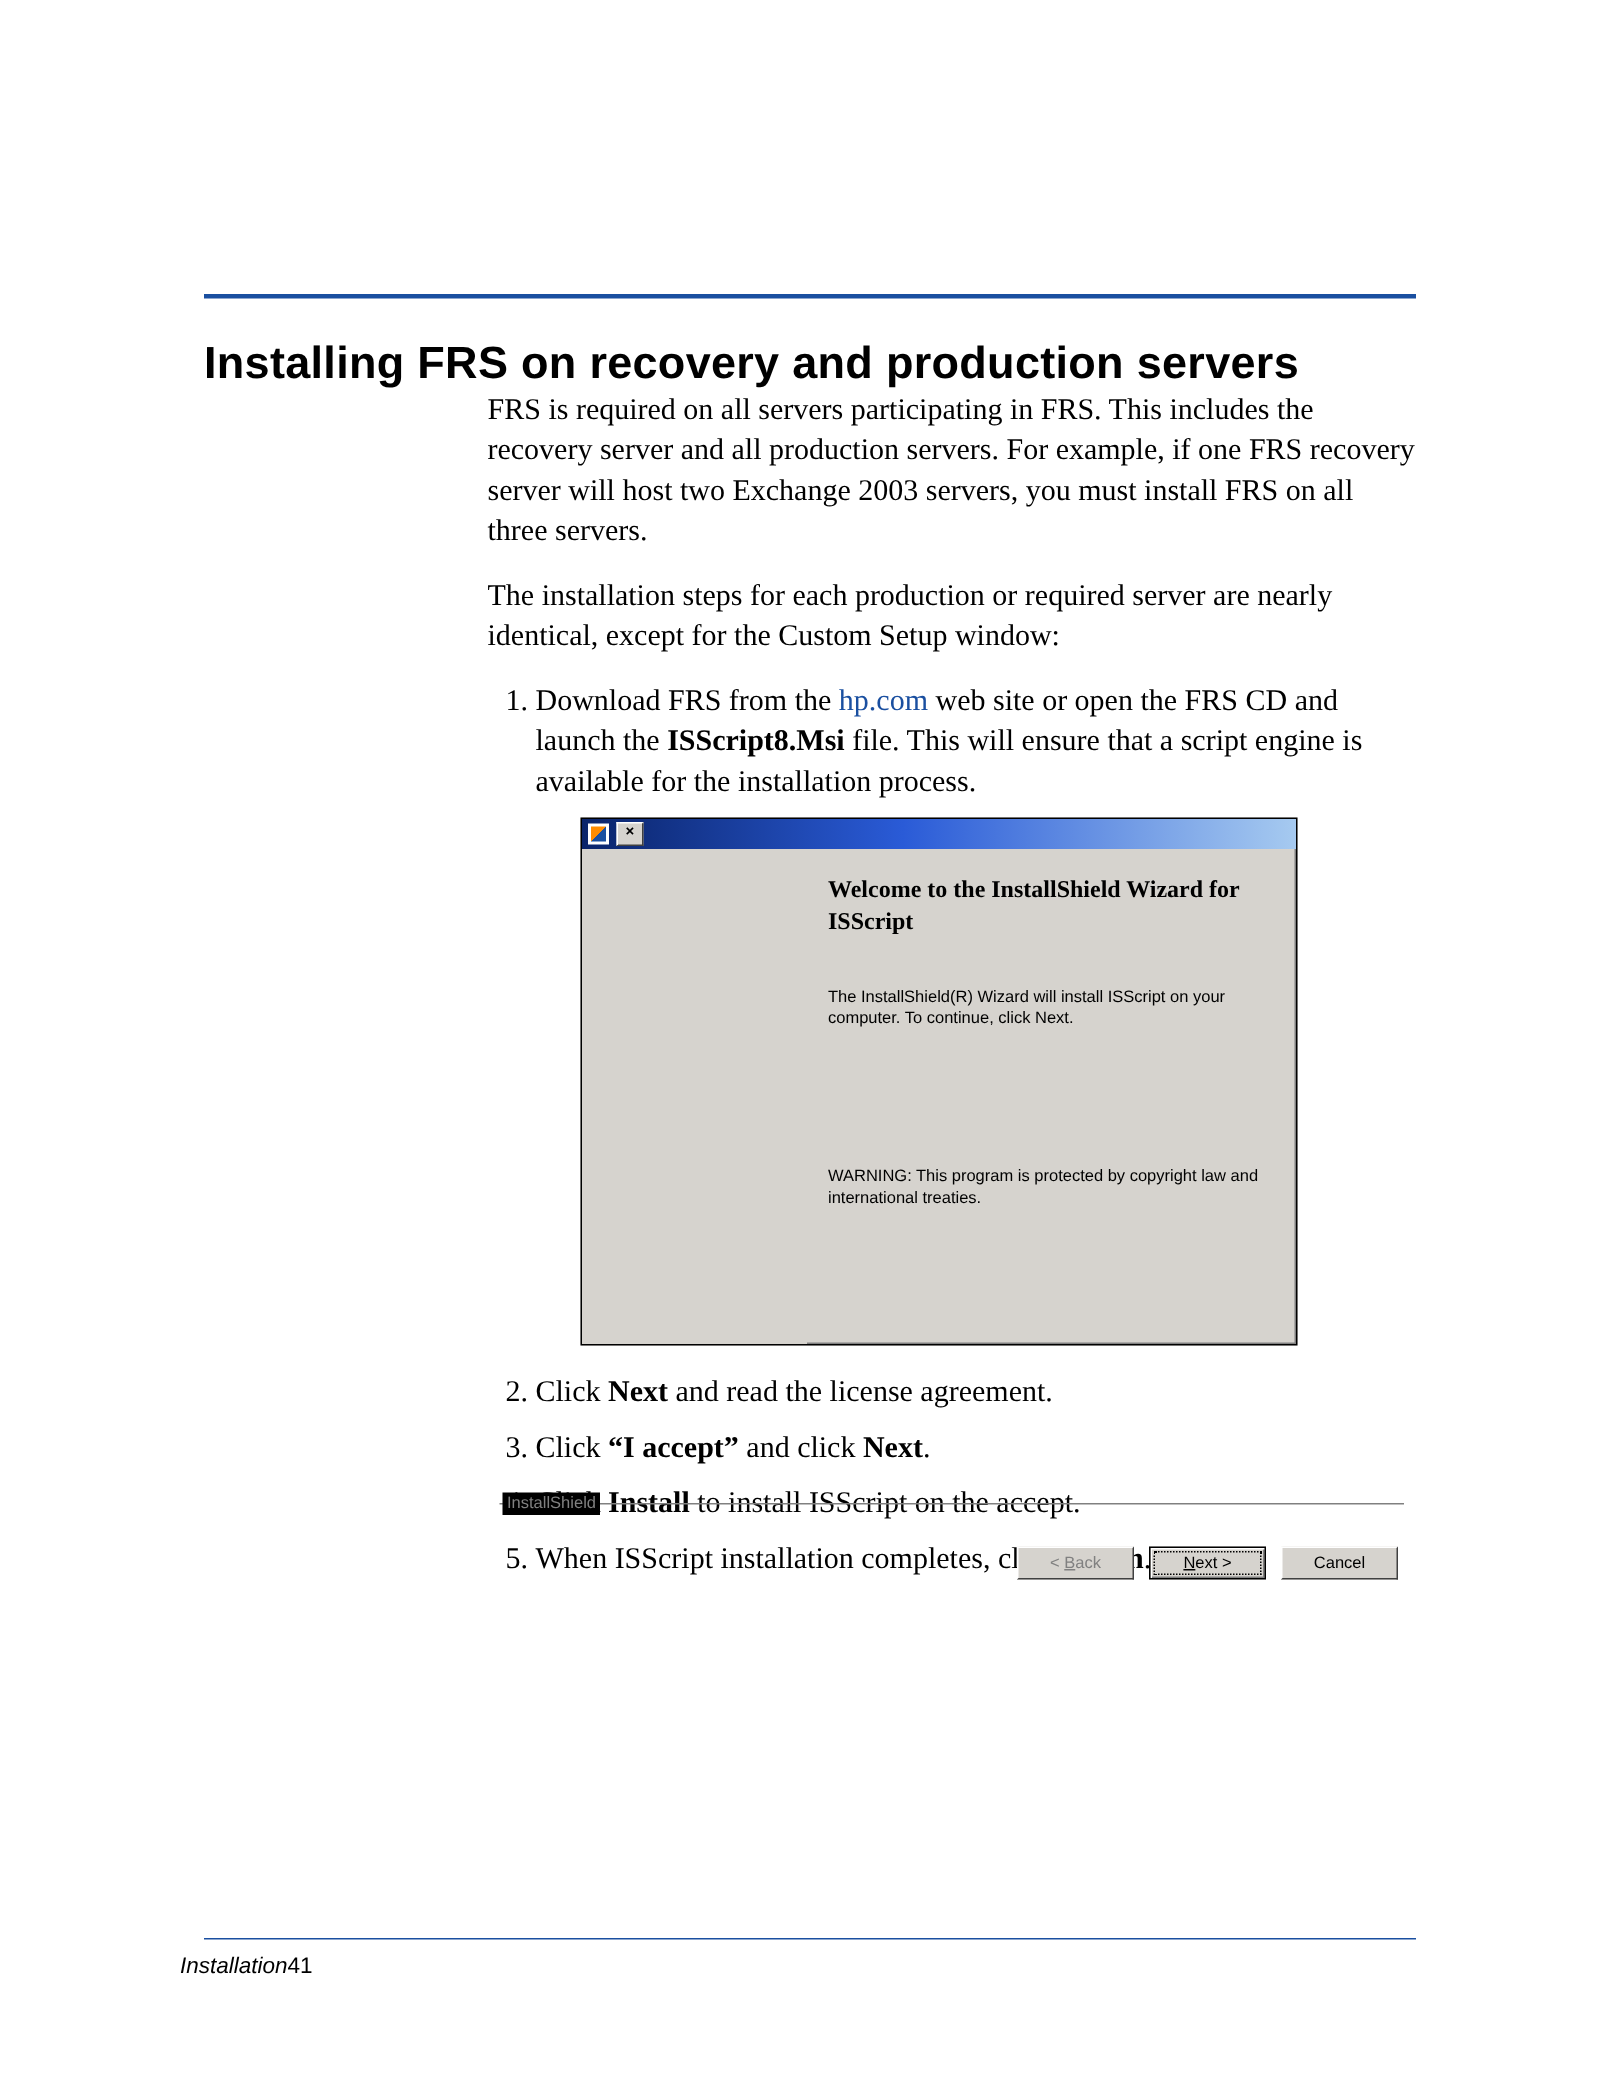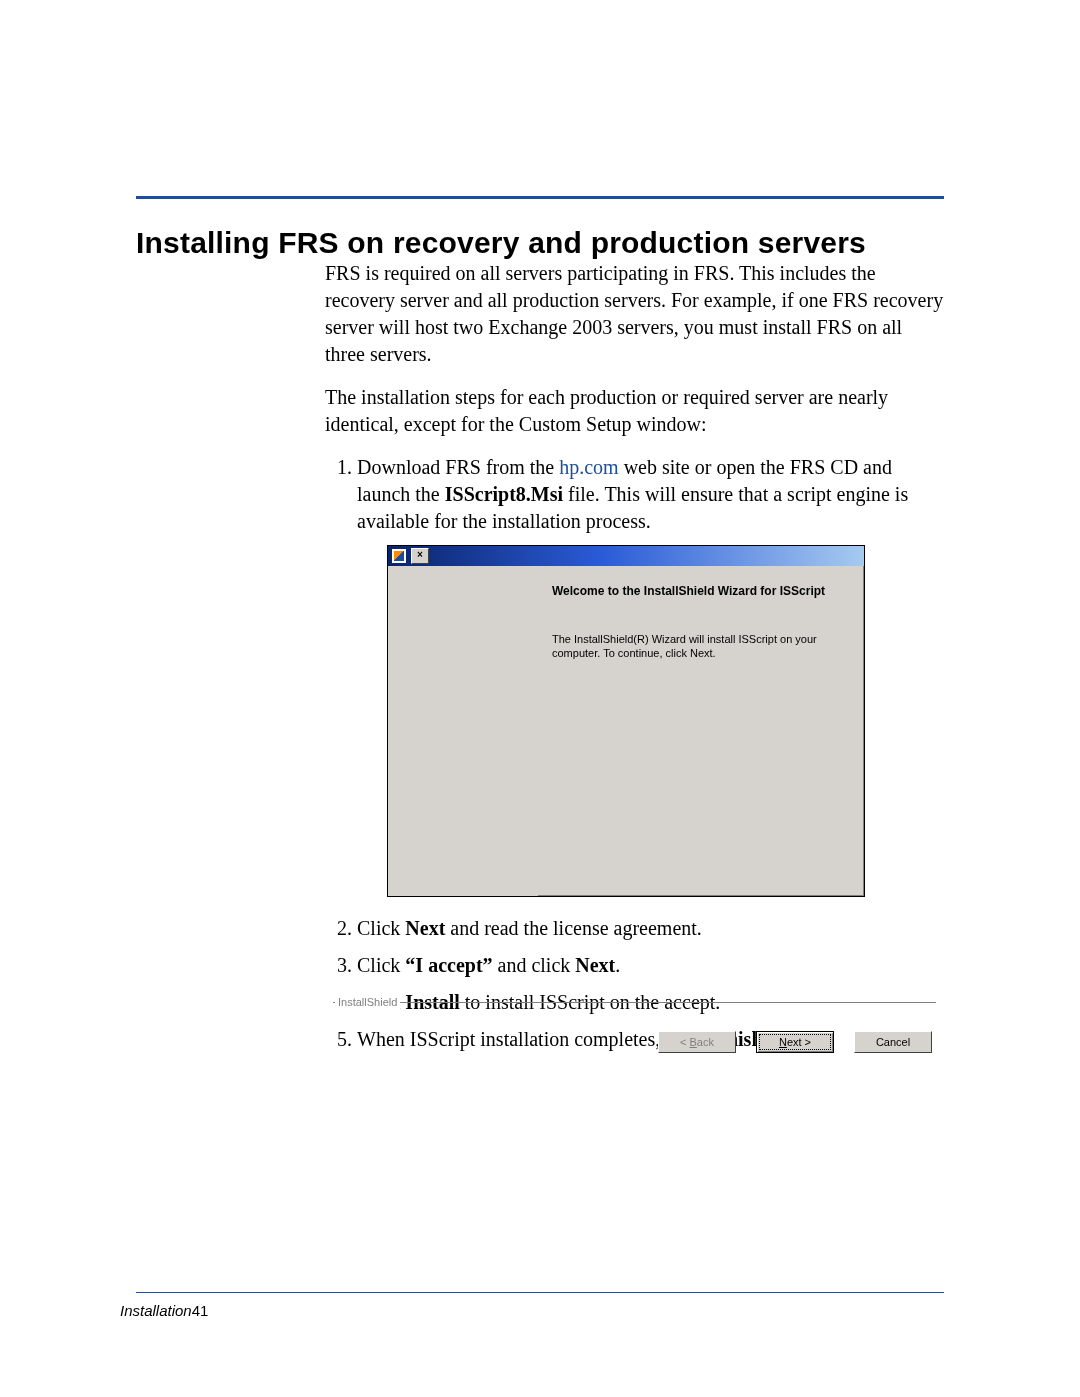--- a/index.html
+++ b/index.html
@@ -107,53 +107,54 @@
     position: relative;
   }
   .dlg-right {
     flex: 1;
     padding: 18px 18px 10px 14px;
     box-sizing: border-box;
     position: relative;
   }
   .dlg-right .welcome {
     font-weight: bold;
-    font-size: 12px;
+    font-size: 16px;
     line-height: 1.3;
     margin-bottom: 32px;
+    font-family: Liberation Serif, serif;
   }
   .dlg-right .para {
     font-size: 11px;
     line-height: 1.35;
     margin-bottom: 90px;
   }
   .dlg-right .warn {
     font-size: 11px;
     line-height: 1.35;
   }
   .groupline {
     position: absolute;
     left: 8px; right: 8px; bottom: 48px;
     height: 12px;
     border-top: 1px solid #808080;
   }
   .groupline .lbl {
     position: absolute;
     top: -8px; left: 2px;
-    background: #ffffff;
+    background: #000000;
     color: #808080;
     font-size: 11px;
     padding: 0 3px;
   }
   .dlg-buttons {
     position: absolute;
     right: 12px;
     bottom: 10px;
     display: flex;
-    gap: 20px;
+    gap: 10px;
   }
   .btn {
     min-width: 78px;
     height: 22px;
     padding: 0 8px;
     background: #d6d3ce;
     border: 1px solid #404040;
     border-top-color: #fff;
     border-left-color: #fff;
     font-family: Tahoma, Arial, sans-serif;
@@ -211,20 +212,21 @@
           <div class="dlg">
             <div class="titlebar">
               <span class="app-icon"></span>
               <span class="win-close">×</span>
             </div>
             <div class="dlg-body">
               <div class="dlg-left"></div>
               <div class="dlg-right">
                 <div class="welcome">Welcome to the InstallShield Wizard for ISScript</div>
                 <div class="para">The InstallShield(R) Wizard will install ISScript on your computer. To continue, click Next.</div>
+                <div class="warn">WARNING: This program is protected by copyright law and international treaties.</div>
               </div>
 
               <div class="groupline">
                 <span class="lbl">InstallShield</span>
               </div>
 
               <div class="dlg-buttons">
                 <div class="btn disabled">
                   <span>&lt; </span><span class="u">B</span><span>ack</span>
                 </div>

